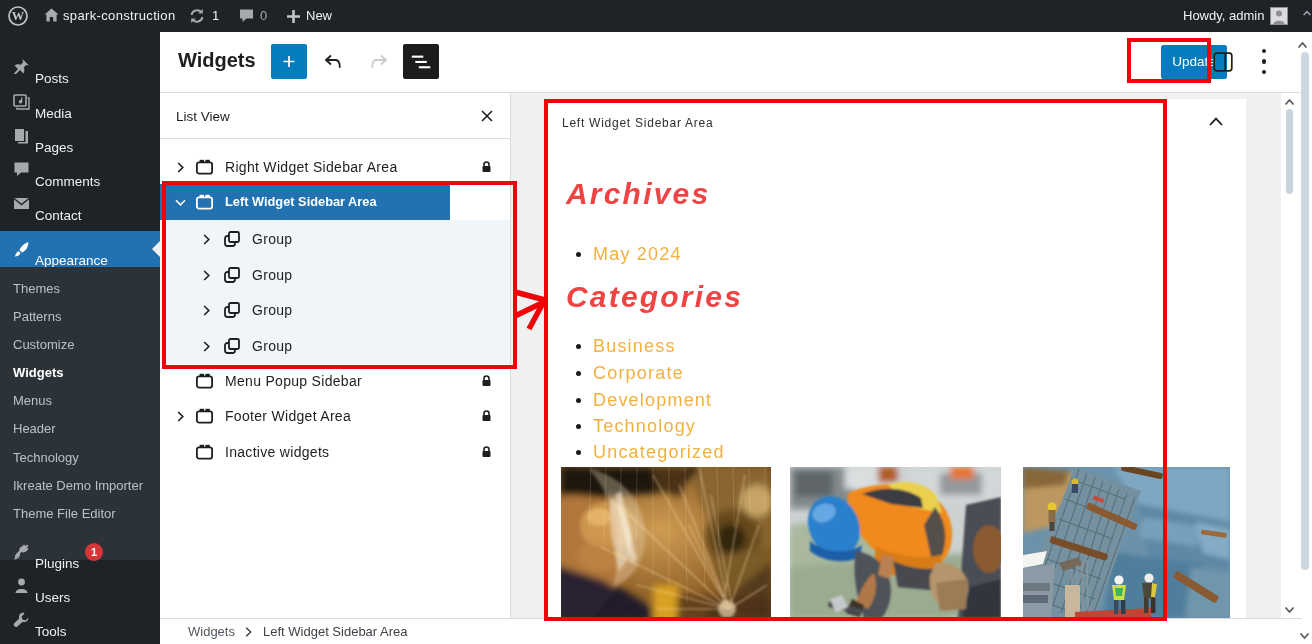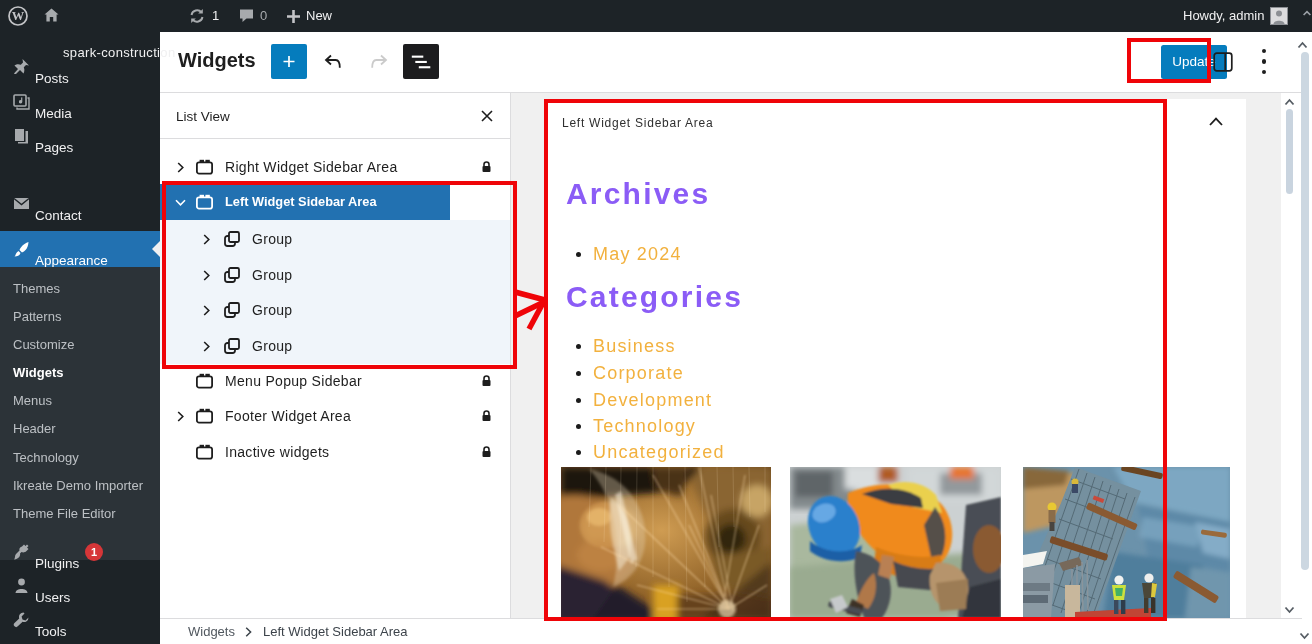--- a/index.html
+++ b/index.html
@@ -18,21 +18,21 @@
   
   #edhead { left:160px; top:32px; width:1142px; height:61px; background:#fff; border-bottom:1px solid #dcdcde; }
   
   #listview { left:160px; top:93px; width:351px; height:525px; background:#fff; border-right:1px solid #dcdcde; font-size:13px; color:#1e1e1e; }
   .lvrow { position:absolute; left:0; width:290px; height:36px; }
   .lvrow .ttl { position:absolute; left:65px; top:0; line-height:36px; letter-spacing:0.3px; font-size:14px; }
   
   #canvasbg { left:511px; top:93px; width:791px; height:525px; background:#f0f0f0; }
   #card { left:544px; top:99px; width:702px; height:519px; background:#fff; overflow:hidden; }
   #bcrumb { left:160px; top:618px; width:1142px; height:26px; background:#fff; border-top:1px solid #dcdcde; font-size:13px; color:#50575e; }
-  .h2c { position:absolute; left:566px; font-weight:bold; font-size:30px; letter-spacing:2.2px; color:#8b5cf6; }
+  .h2c { position:absolute; left:566px; font-weight:bold; font-size:30px; letter-spacing:2.2px; color:#ef4444;font-style:italic; }
   .li-it { position:absolute; left:593px; font-size:18px; letter-spacing:1.2px; color:#f2b13e; }
   .bdot { position:absolute; left:576px; width:5px; height:5px; border-radius:50%; background:#1b1b1b; }
   
   .redbox { position:absolute; border:4px solid #ef0408; pointer-events:none; }
 </style></head>
 <body>
 <div id="stage">
 
   <div id="canvasbg" class="abs"></div>
   <div class="abs" style="left:1281px;top:93px;width:21px;height:525px;background:#fff;"></div>
@@ -207,20 +207,26 @@
           <path d="M9.3 4.6 L9.3 8.8 A1.7 1.7 0 1 1 8.1 7.2 L8.1 4.2 L10.2 4.9 Z" fill="#a7aaad"></path>
         </svg>
         <span class="txt">Media</span>
       </div>
     <div class="mitem" style="top:87px;">
         <svg width="17" height="17" viewBox="0 0 17 17">
           <path d="M2 2 L11 2 L11 14 L2 14 Z" fill="#a7aaad"></path>
           <path d="M12.5 4 L15 4 L15 16.5 L5 16.5 L5 15 L12.5 15 Z" fill="#a7aaad"></path>
         </svg>
         <span class="txt">Pages</span>
+      </div>
+    <div class="mitem" style="top:121px;">
+        <svg width="17" height="17" viewBox="0 0 17 17">
+          <path d="M1.5 1.5 L15.5 1.5 L15.5 11.5 L8 11.5 L4 15 L4 11.5 L1.5 11.5 Z" fill="#a7aaad"></path>
+        </svg>
+        <span class="txt">Comments</span>
       </div>
     <div class="mitem" style="top:155px;">
         <svg width="17" height="17" viewBox="0 0 17 17">
           <rect x="1" y="3" width="15" height="11" fill="#a7aaad"></rect>
           <path d="M1 3.5 L8.5 9.5 L16 3.5" fill="none" stroke="#1d2327" stroke-width="1.4"></path>
         </svg>
         <span class="txt">Contact</span>
       </div>
     <div class="mitem" style="top:199px; height:36px; line-height:36px; background:#2271b1; color:#fff;">
         <svg style="top:10px;" width="17" height="17" viewBox="0 0 17 17">
@@ -263,21 +269,21 @@
   </div>
 
   <div id="adminbar" class="abs">
     <svg class="abs" style="left:8px;top:6px;" width="20" height="20" viewBox="0 0 20 20">
       <circle cx="10" cy="10" r="9" fill="none" stroke="#c3c4c7" stroke-width="1.7"></circle>
       <text x="10" y="14.3" text-anchor="middle" font-family="Liberation Serif, serif" font-size="12.5" fill="#c3c4c7" font-weight="bold">W</text>
     </svg>
     <svg class="abs" style="left:44px;top:8px;" width="15" height="15" viewBox="0 0 15 15">
       <path d="M7.5 0.5 L14.5 6.5 L12.6 6.5 L12.6 13.5 L9.2 13.5 L9.2 9 L5.8 9 L5.8 13.5 L2.4 13.5 L2.4 6.5 L0.5 6.5 Z" fill="#a7aaad"></path>
     </svg>
-    <span class="itm" style="left:63px; letter-spacing:0.35px;margin-top:37px;">spark-construction</span>
+    <span class="itm" style="left:63px; letter-spacing:0.35px;">spark-construction</span>
     <svg class="abs" style="left:189px;top:8px;" width="16" height="16" viewBox="0 0 16 16">
       <path d="M2.5 7 A 5.7 5.7 0 0 1 12.5 4.4" fill="none" stroke="#a7aaad" stroke-width="1.9"></path>
       <path d="M13.8 1 L13.8 5.6 L9.2 5.6 Z" fill="#a7aaad"></path>
       <path d="M13.5 9 A 5.7 5.7 0 0 1 3.5 11.6" fill="none" stroke="#a7aaad" stroke-width="1.9"></path>
       <path d="M2.2 15 L2.2 10.4 L6.8 10.4 Z" fill="#a7aaad"></path>
     </svg>
     <span class="itm" style="left:212px;">1</span>
     <svg class="abs" style="left:239px;top:9px;" width="15" height="14" viewBox="0 0 15 14">
       <path d="M1 0.5 L14 0.5 L14 9.5 L7.5 9.5 L3.5 13 L3.5 9.5 L1 9.5 Z" fill="#a7aaad"></path>
     </svg>

